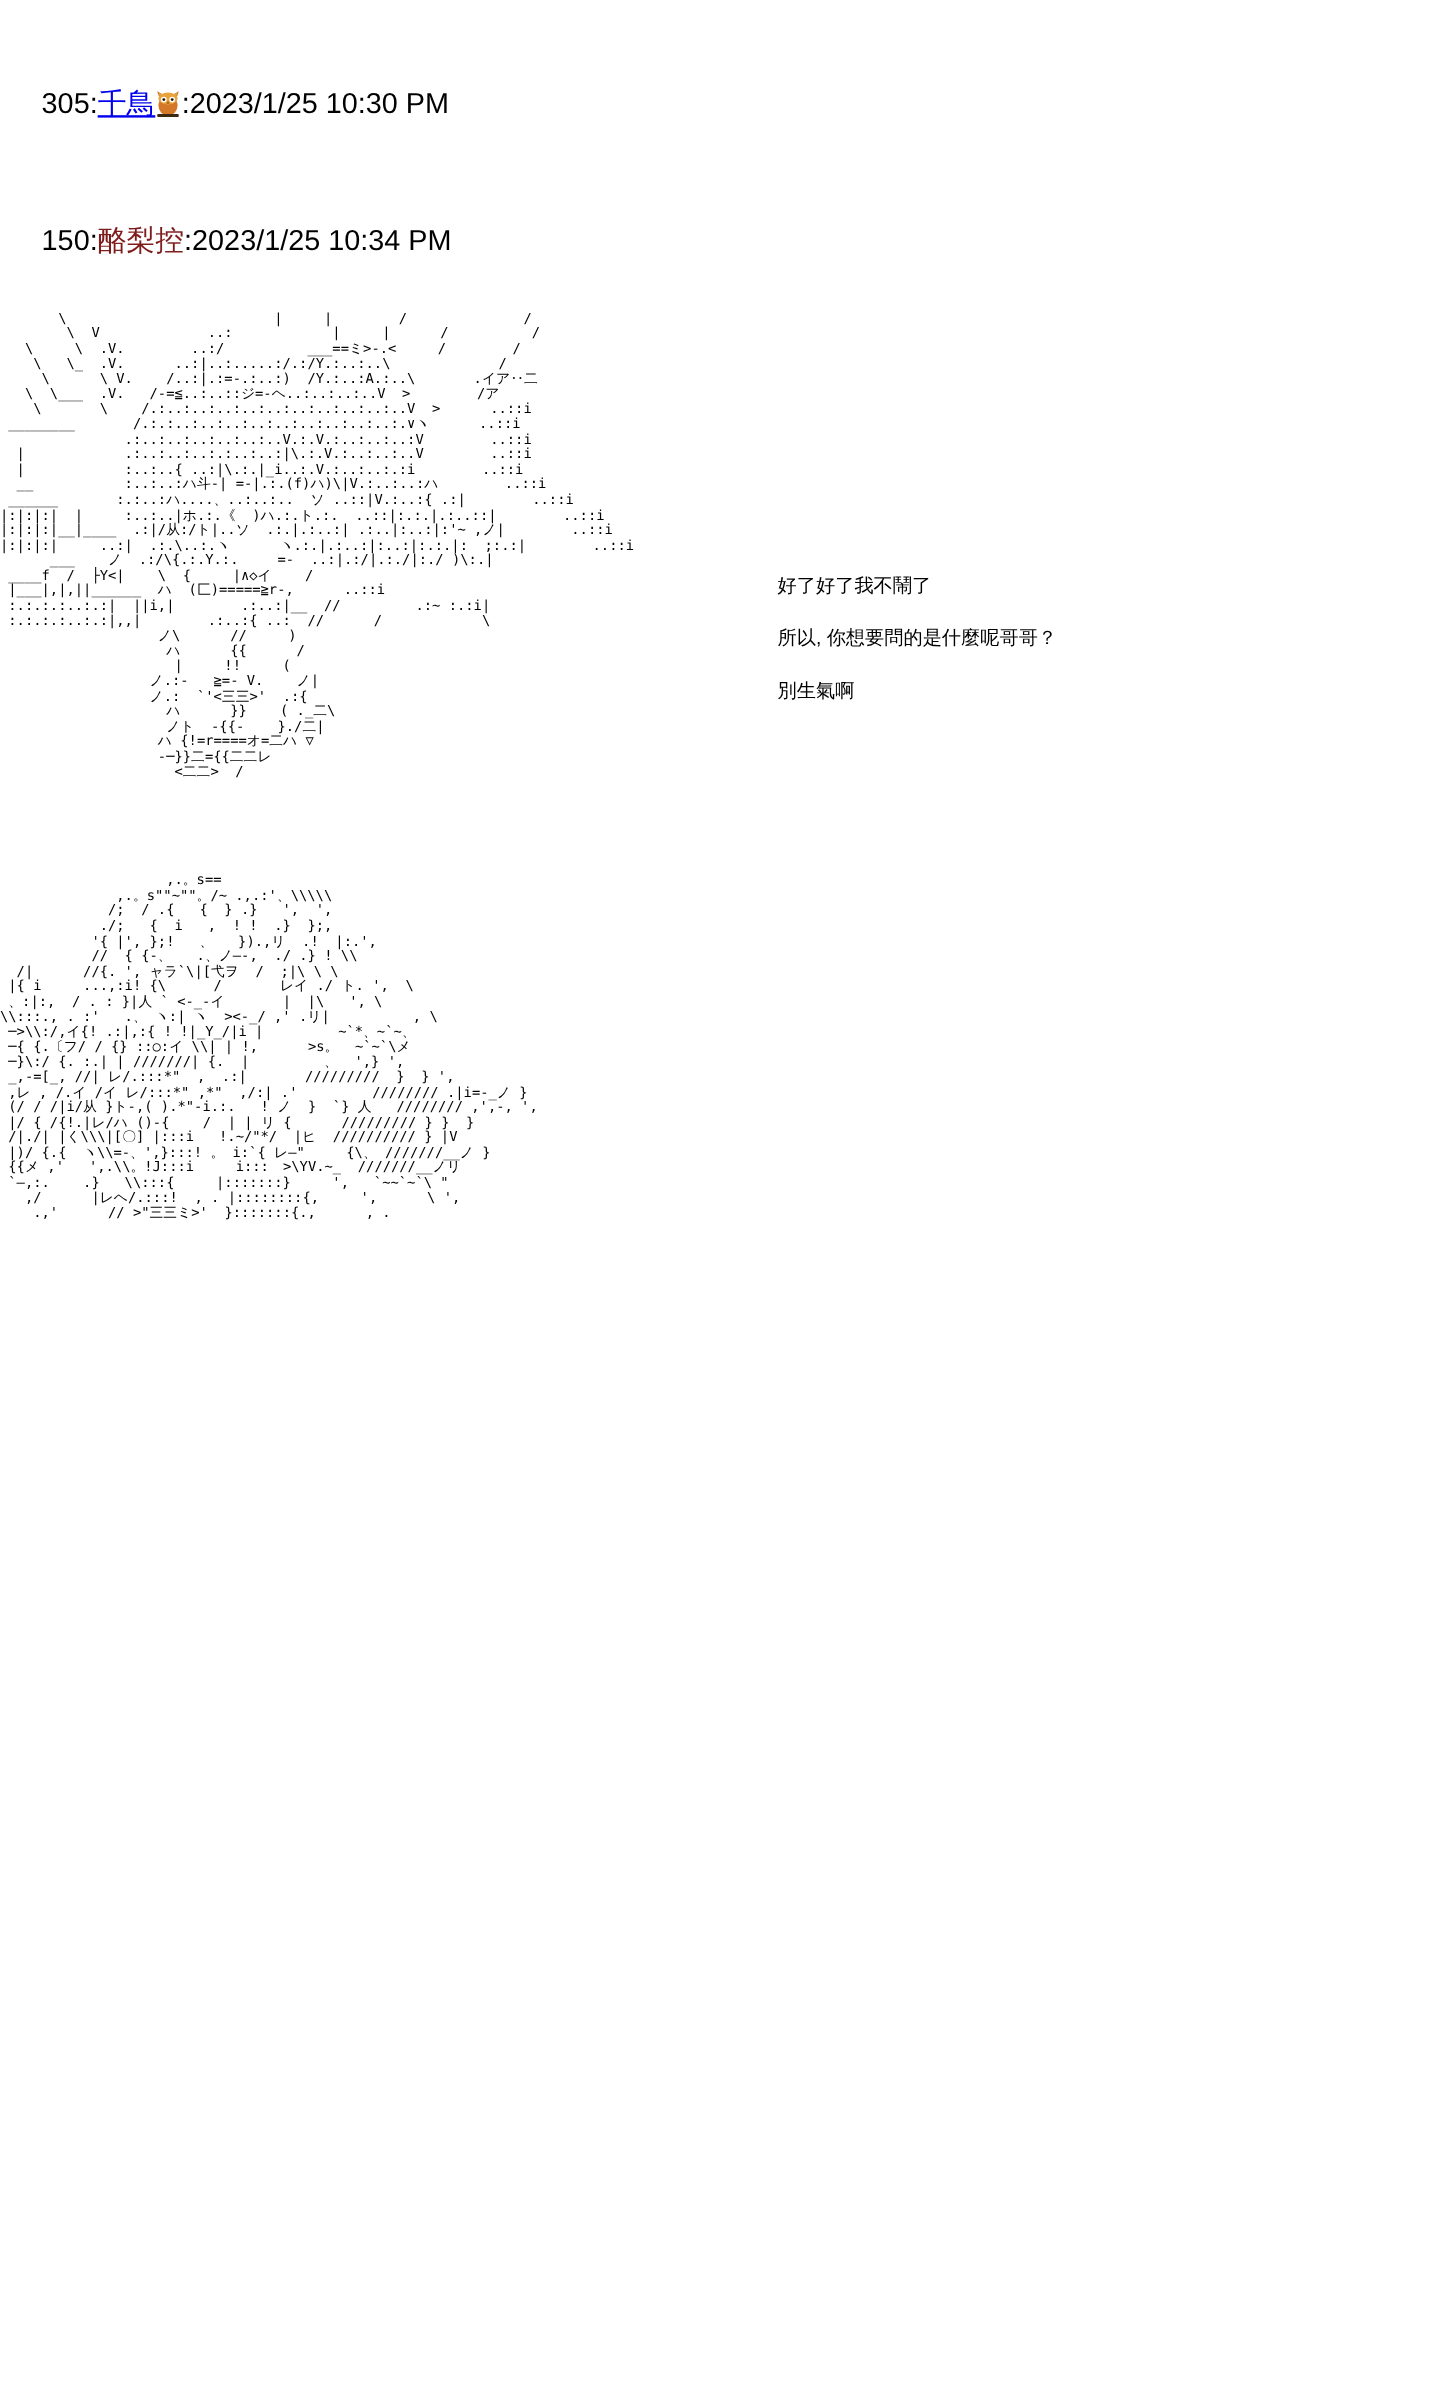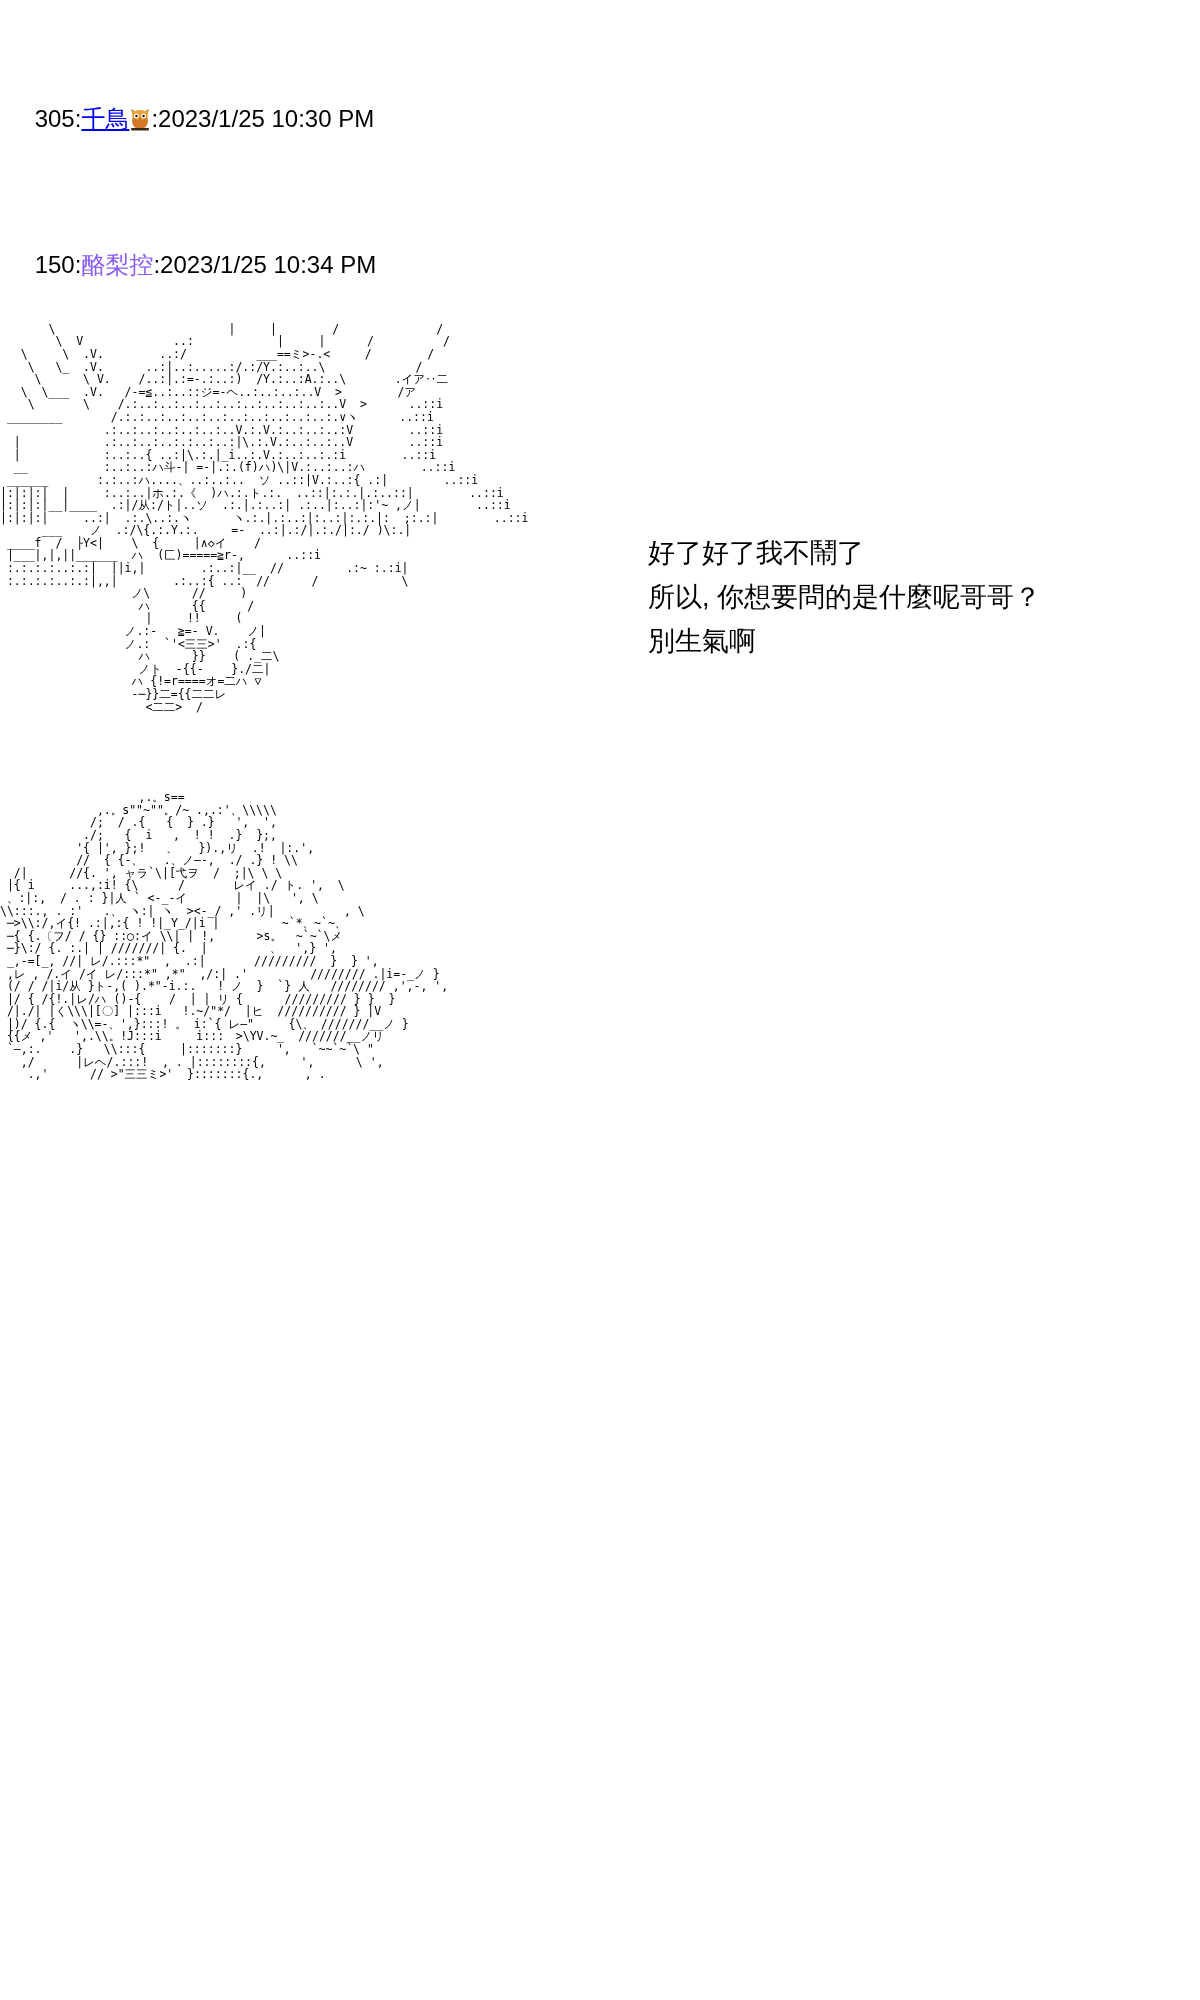--- a/index.html
+++ b/index.html
@@ -22,29 +22,28 @@
     padding: 0;
   }
 
   
   .post-header {
     font-size: 24px;
     line-height: 1.2;
     color: #000000;
     white-space: pre;
     padding-left: 8px;
-    margin-top: 32px;
   }
   .post-name {
     color: #0000ee;
     text-decoration: underline;
     font-weight: normal;
   }
   .post-name.green {
-    color: #8b5cf6;
+    color: #7f1d1d;
     text-decoration: none;
   }
   .owl-icon {
     display: inline-block;
     vertical-align: -4px;
     width: 22px;
     height: 24px;
     position: relative;
   }
 
@@ -69,21 +68,21 @@
     font-size: 11.5px;
     line-height: 12.6px;
     letter-spacing: 0px;
     color: #000000;
     white-space: pre;
     overflow: hidden;
   }
   .dialog {
     position: absolute;
     font-family: "Liberation Sans", sans-serif;
-    font-size: 27px;
+    font-size: 16px;
     line-height: 44px;
     color: #000000;
     white-space: nowrap;
   }
   .spacer-1 { height: 14px; }
   .spacer-2 { height: 10px; }
 </style>
 </head>
 <body>
 

